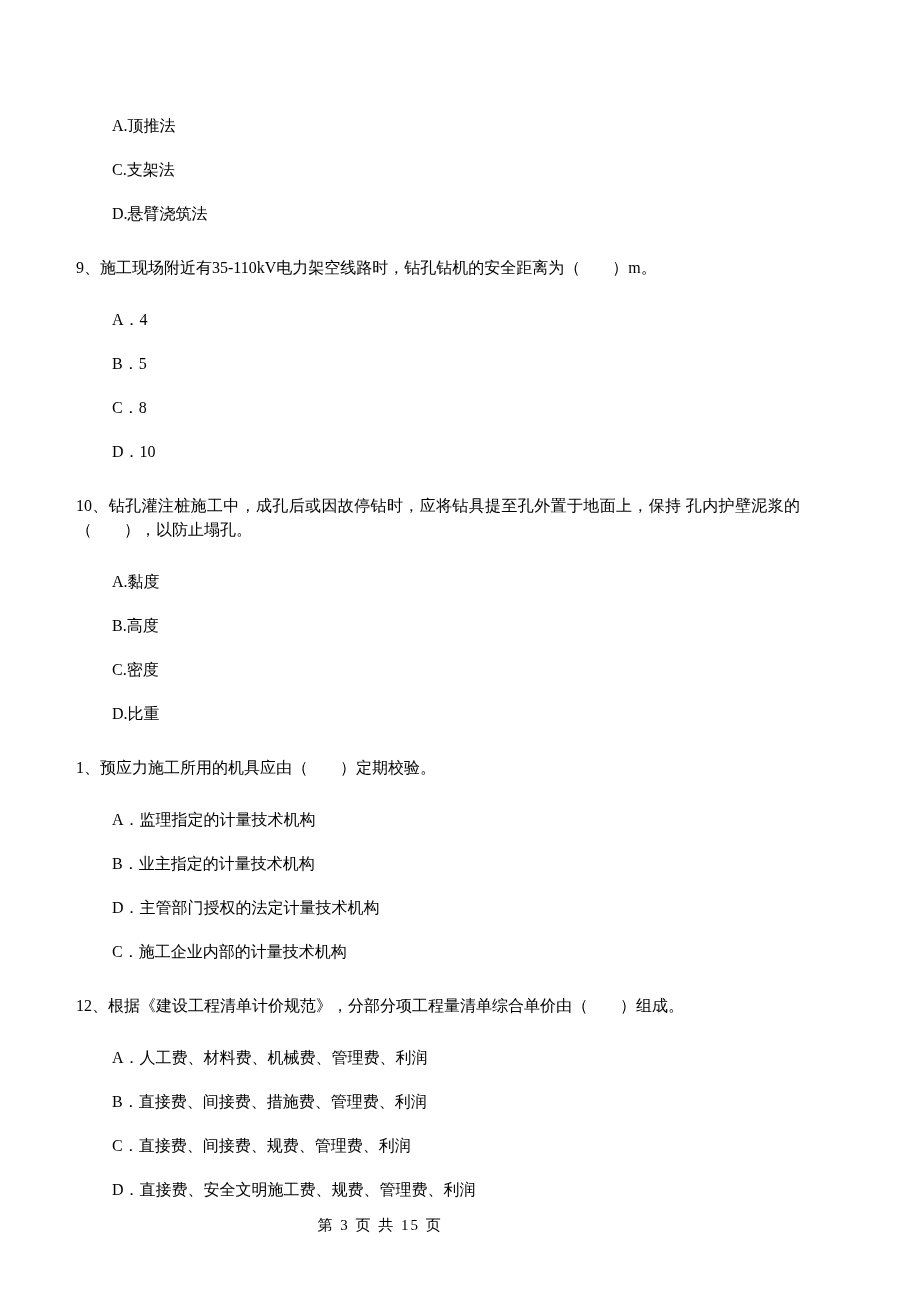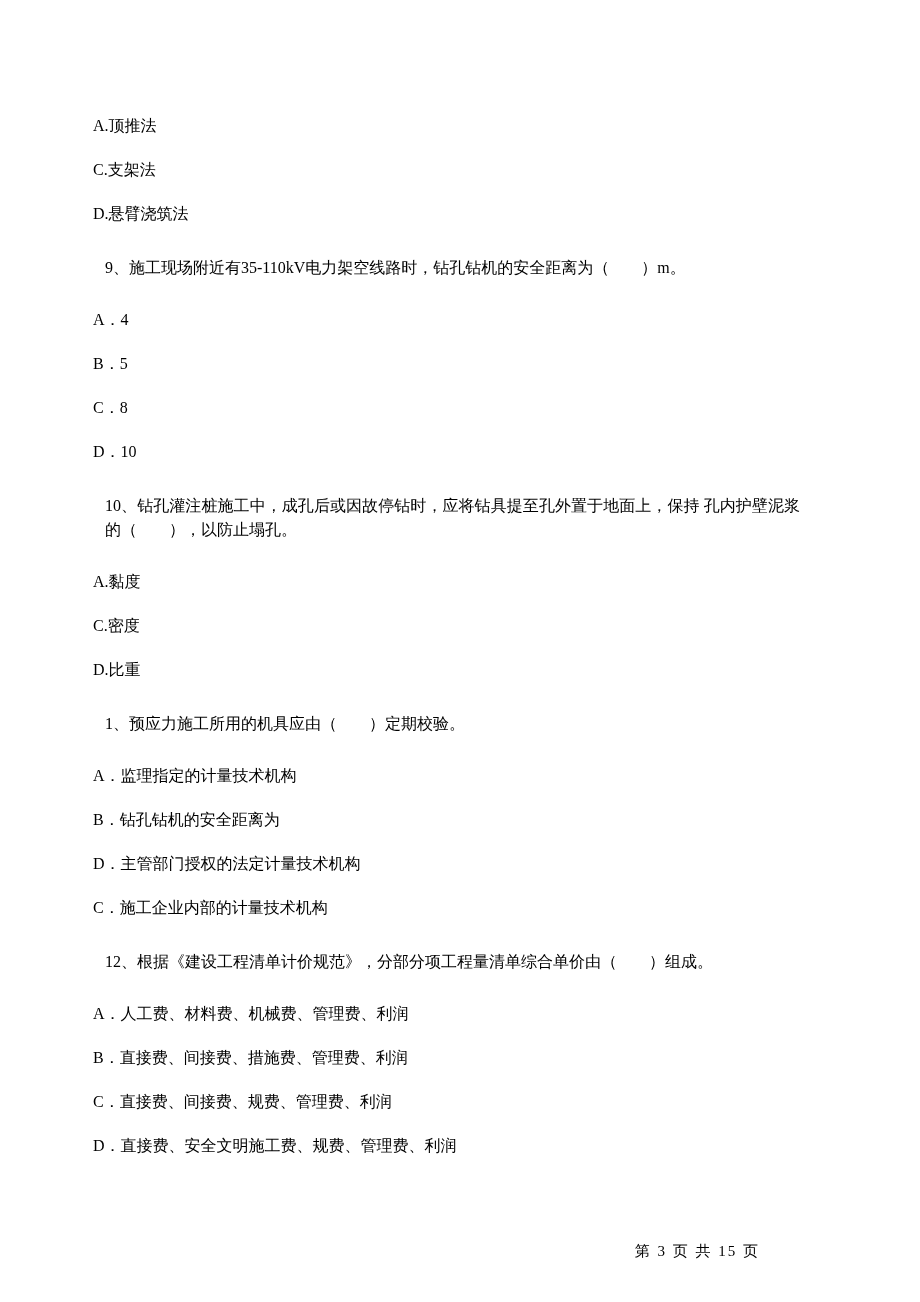--- a/index.html
+++ b/index.html
@@ -10,43 +10,42 @@
   }
   .page {
     width: 920px;
     min-height: 1302px;
     background: #ffffff;
     font-family: "SimSun", "宋体", serif;
     font-size: 16px;
     color: #000000;
     line-height: 1.5;
     padding-top: 114px;
-    padding-left: 57px;
+    padding-left: 76px;
     padding-right: 120px;
     box-sizing: border-box;
     position: relative;
   }
   .option-group {
     padding-left: 36px;
   }
   .option {
     margin-bottom: 20px;
   }
   .question-stem {
     margin-top: 30px;
     margin-bottom: 28px;
     text-align: justify;
-    margin-left: 48px;
   }
   .footer {
     position: absolute;
-    bottom: 40px;
+    bottom: 66px;
     left: 0;
     width: 760px;
-    text-align: right;
+    text-align: center;
     letter-spacing: 2px;
     font-size: 15px;
   }
 </style>
 </head>
 <body>
 
 <div class="page">
 
   <div class="option-group">
@@ -59,28 +58,29 @@
   <div class="option-group">
     <div class="option">A．4</div>
     <div class="option">B．5</div>
     <div class="option">C．8</div>
     <div class="option">D．10</div>
   </div>
 
   <div class="question-stem">10、钻孔灌注桩施工中，成孔后或因故停钻时，应将钻具提至孔外置于地面上，保持 孔内护壁泥浆的（　　），以防止塌孔。</div>
   <div class="option-group">
     <div class="option">A.黏度</div>
+    <div class="option">B.高度</div>
     <div class="option">C.密度</div>
     <div class="option">D.比重</div>
   </div>
 
   <div class="question-stem">1、预应力施工所用的机具应由（　　）定期校验。</div>
   <div class="option-group">
     <div class="option">A．监理指定的计量技术机构</div>
-    <div class="option">B．钻孔钻机的安全距离为</div>
+    <div class="option">B．业主指定的计量技术机构</div>
     <div class="option">D．主管部门授权的法定计量技术机构</div>
     <div class="option">C．施工企业内部的计量技术机构</div>
   </div>
 
   <div class="question-stem">12、根据《建设工程清单计价规范》，分部分项工程量清单综合单价由（　　）组成。</div>
   <div class="option-group">
     <div class="option">A．人工费、材料费、机械费、管理费、利润</div>
     <div class="option">B．直接费、间接费、措施费、管理费、利润</div>
     <div class="option">C．直接费、间接费、规费、管理费、利润</div>
     <div class="option">D．直接费、安全文明施工费、规费、管理费、利润</div>

